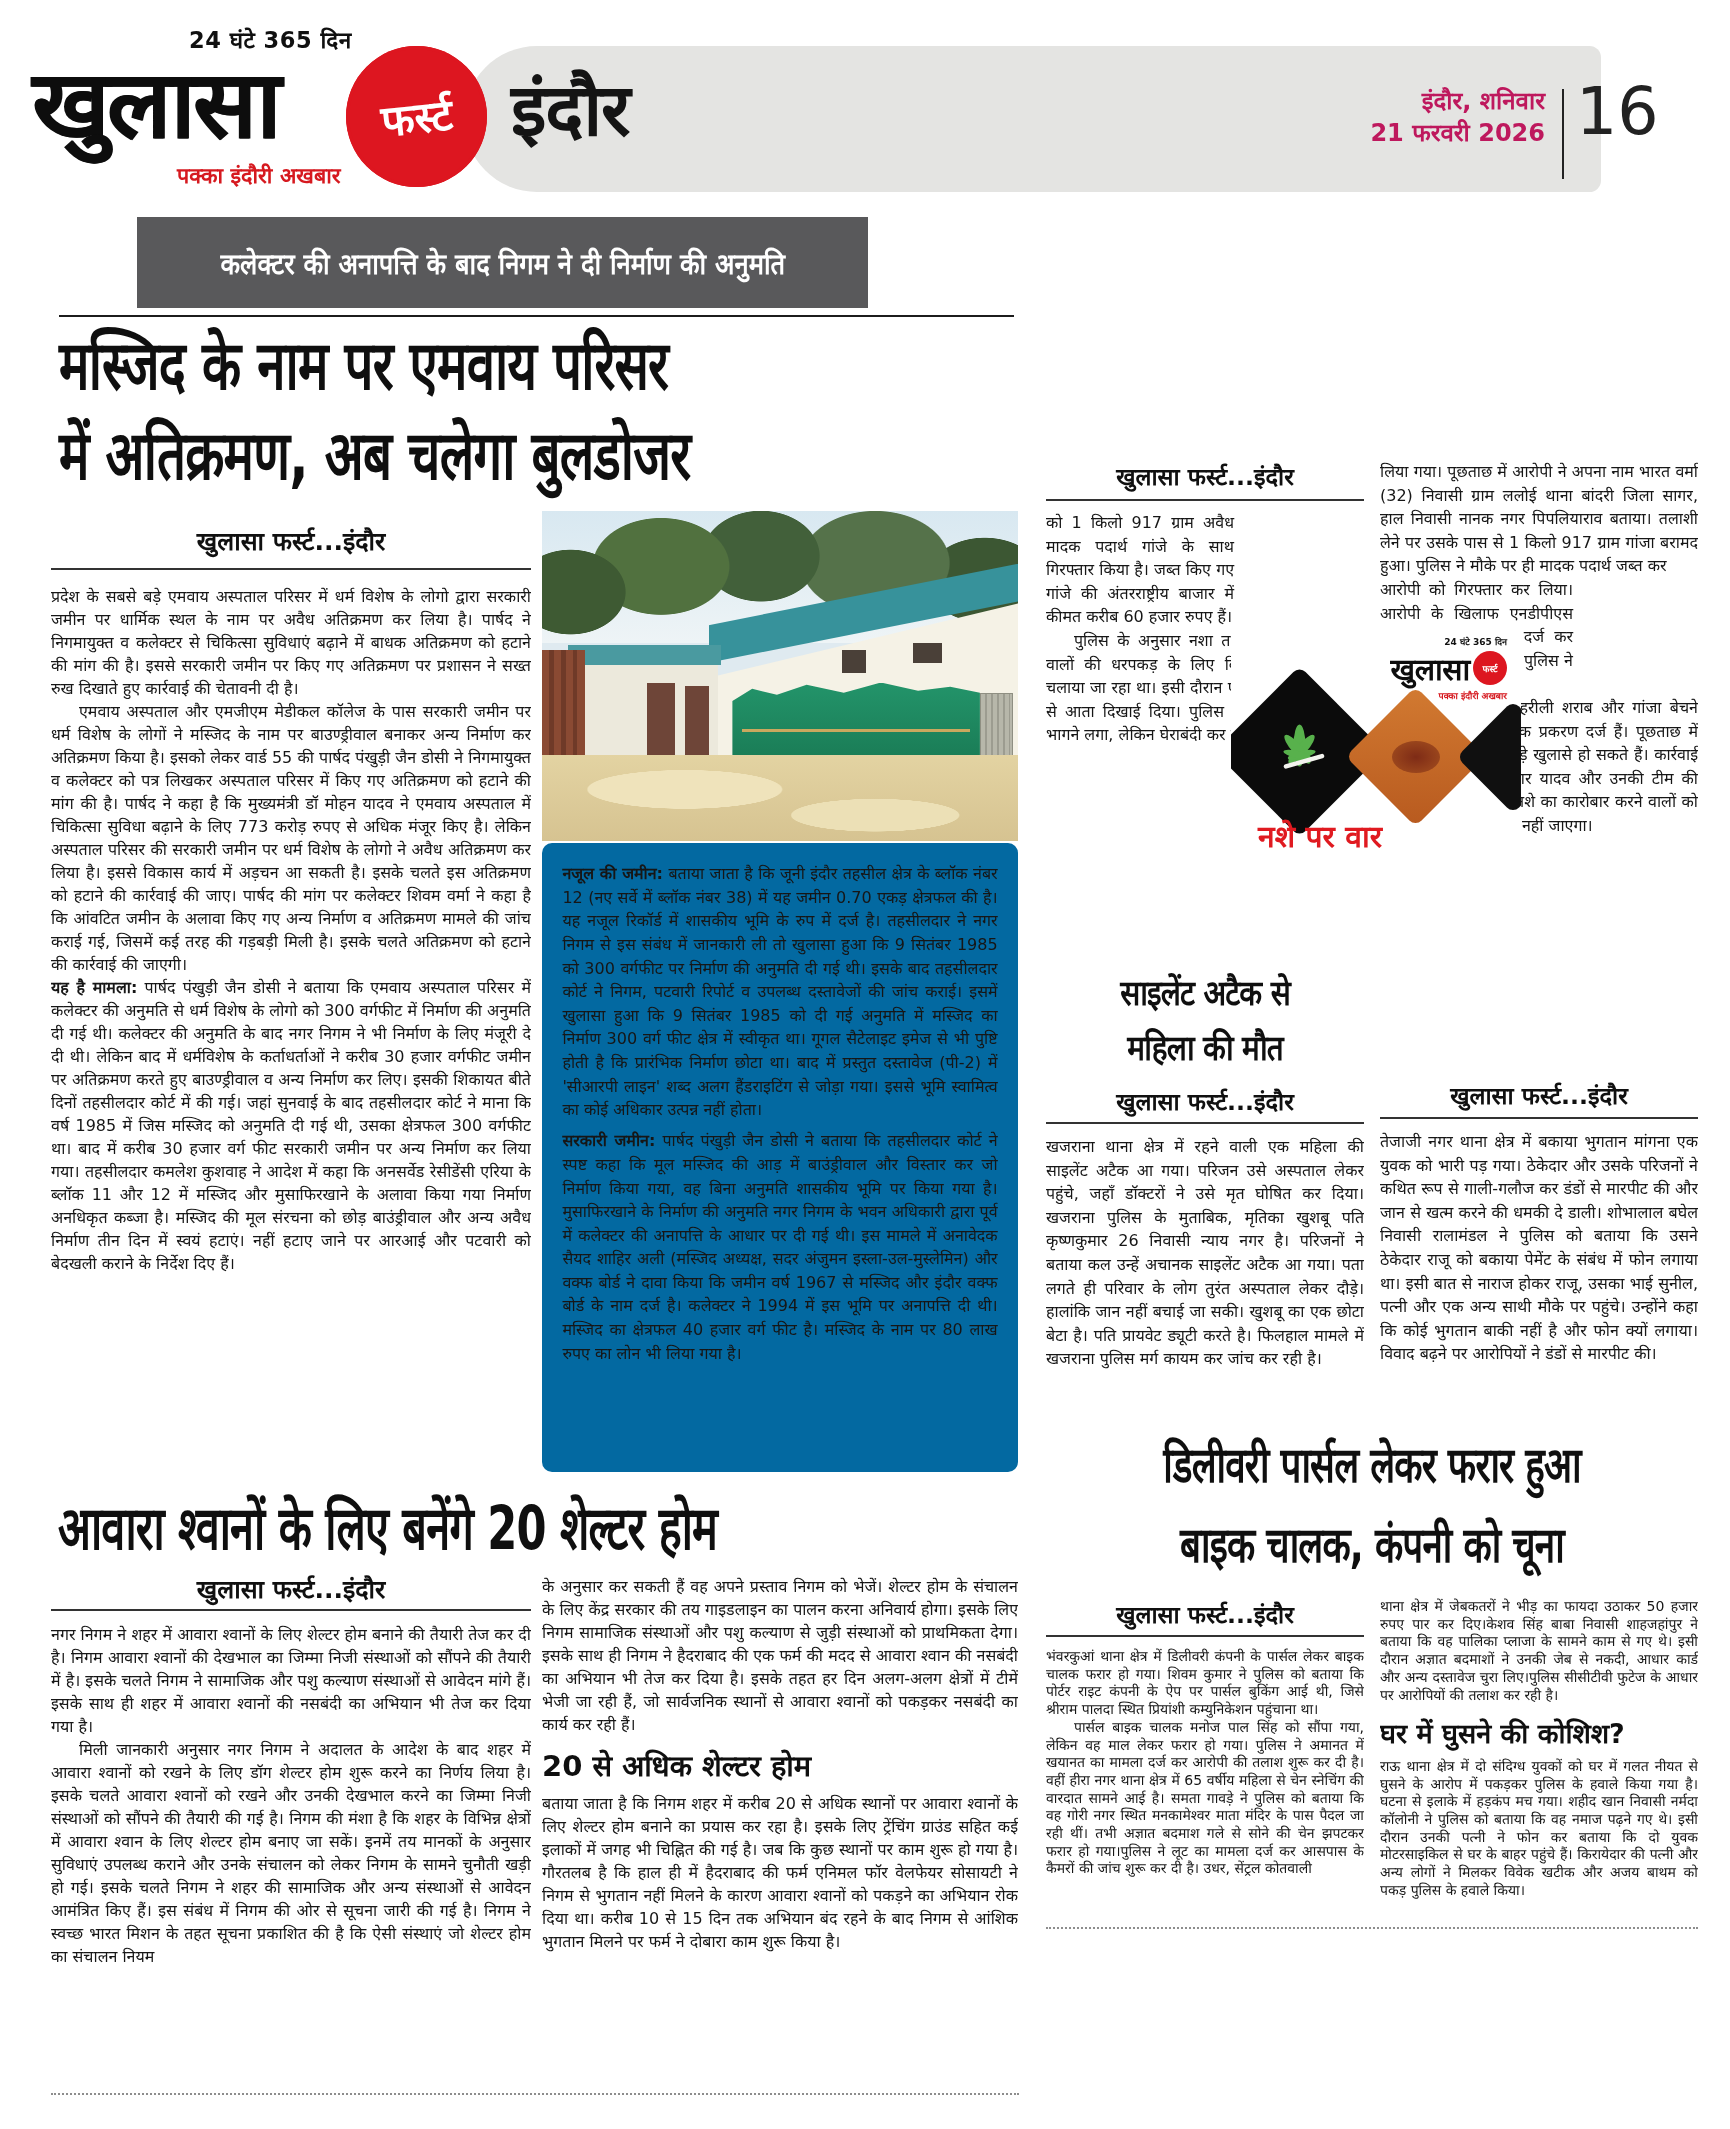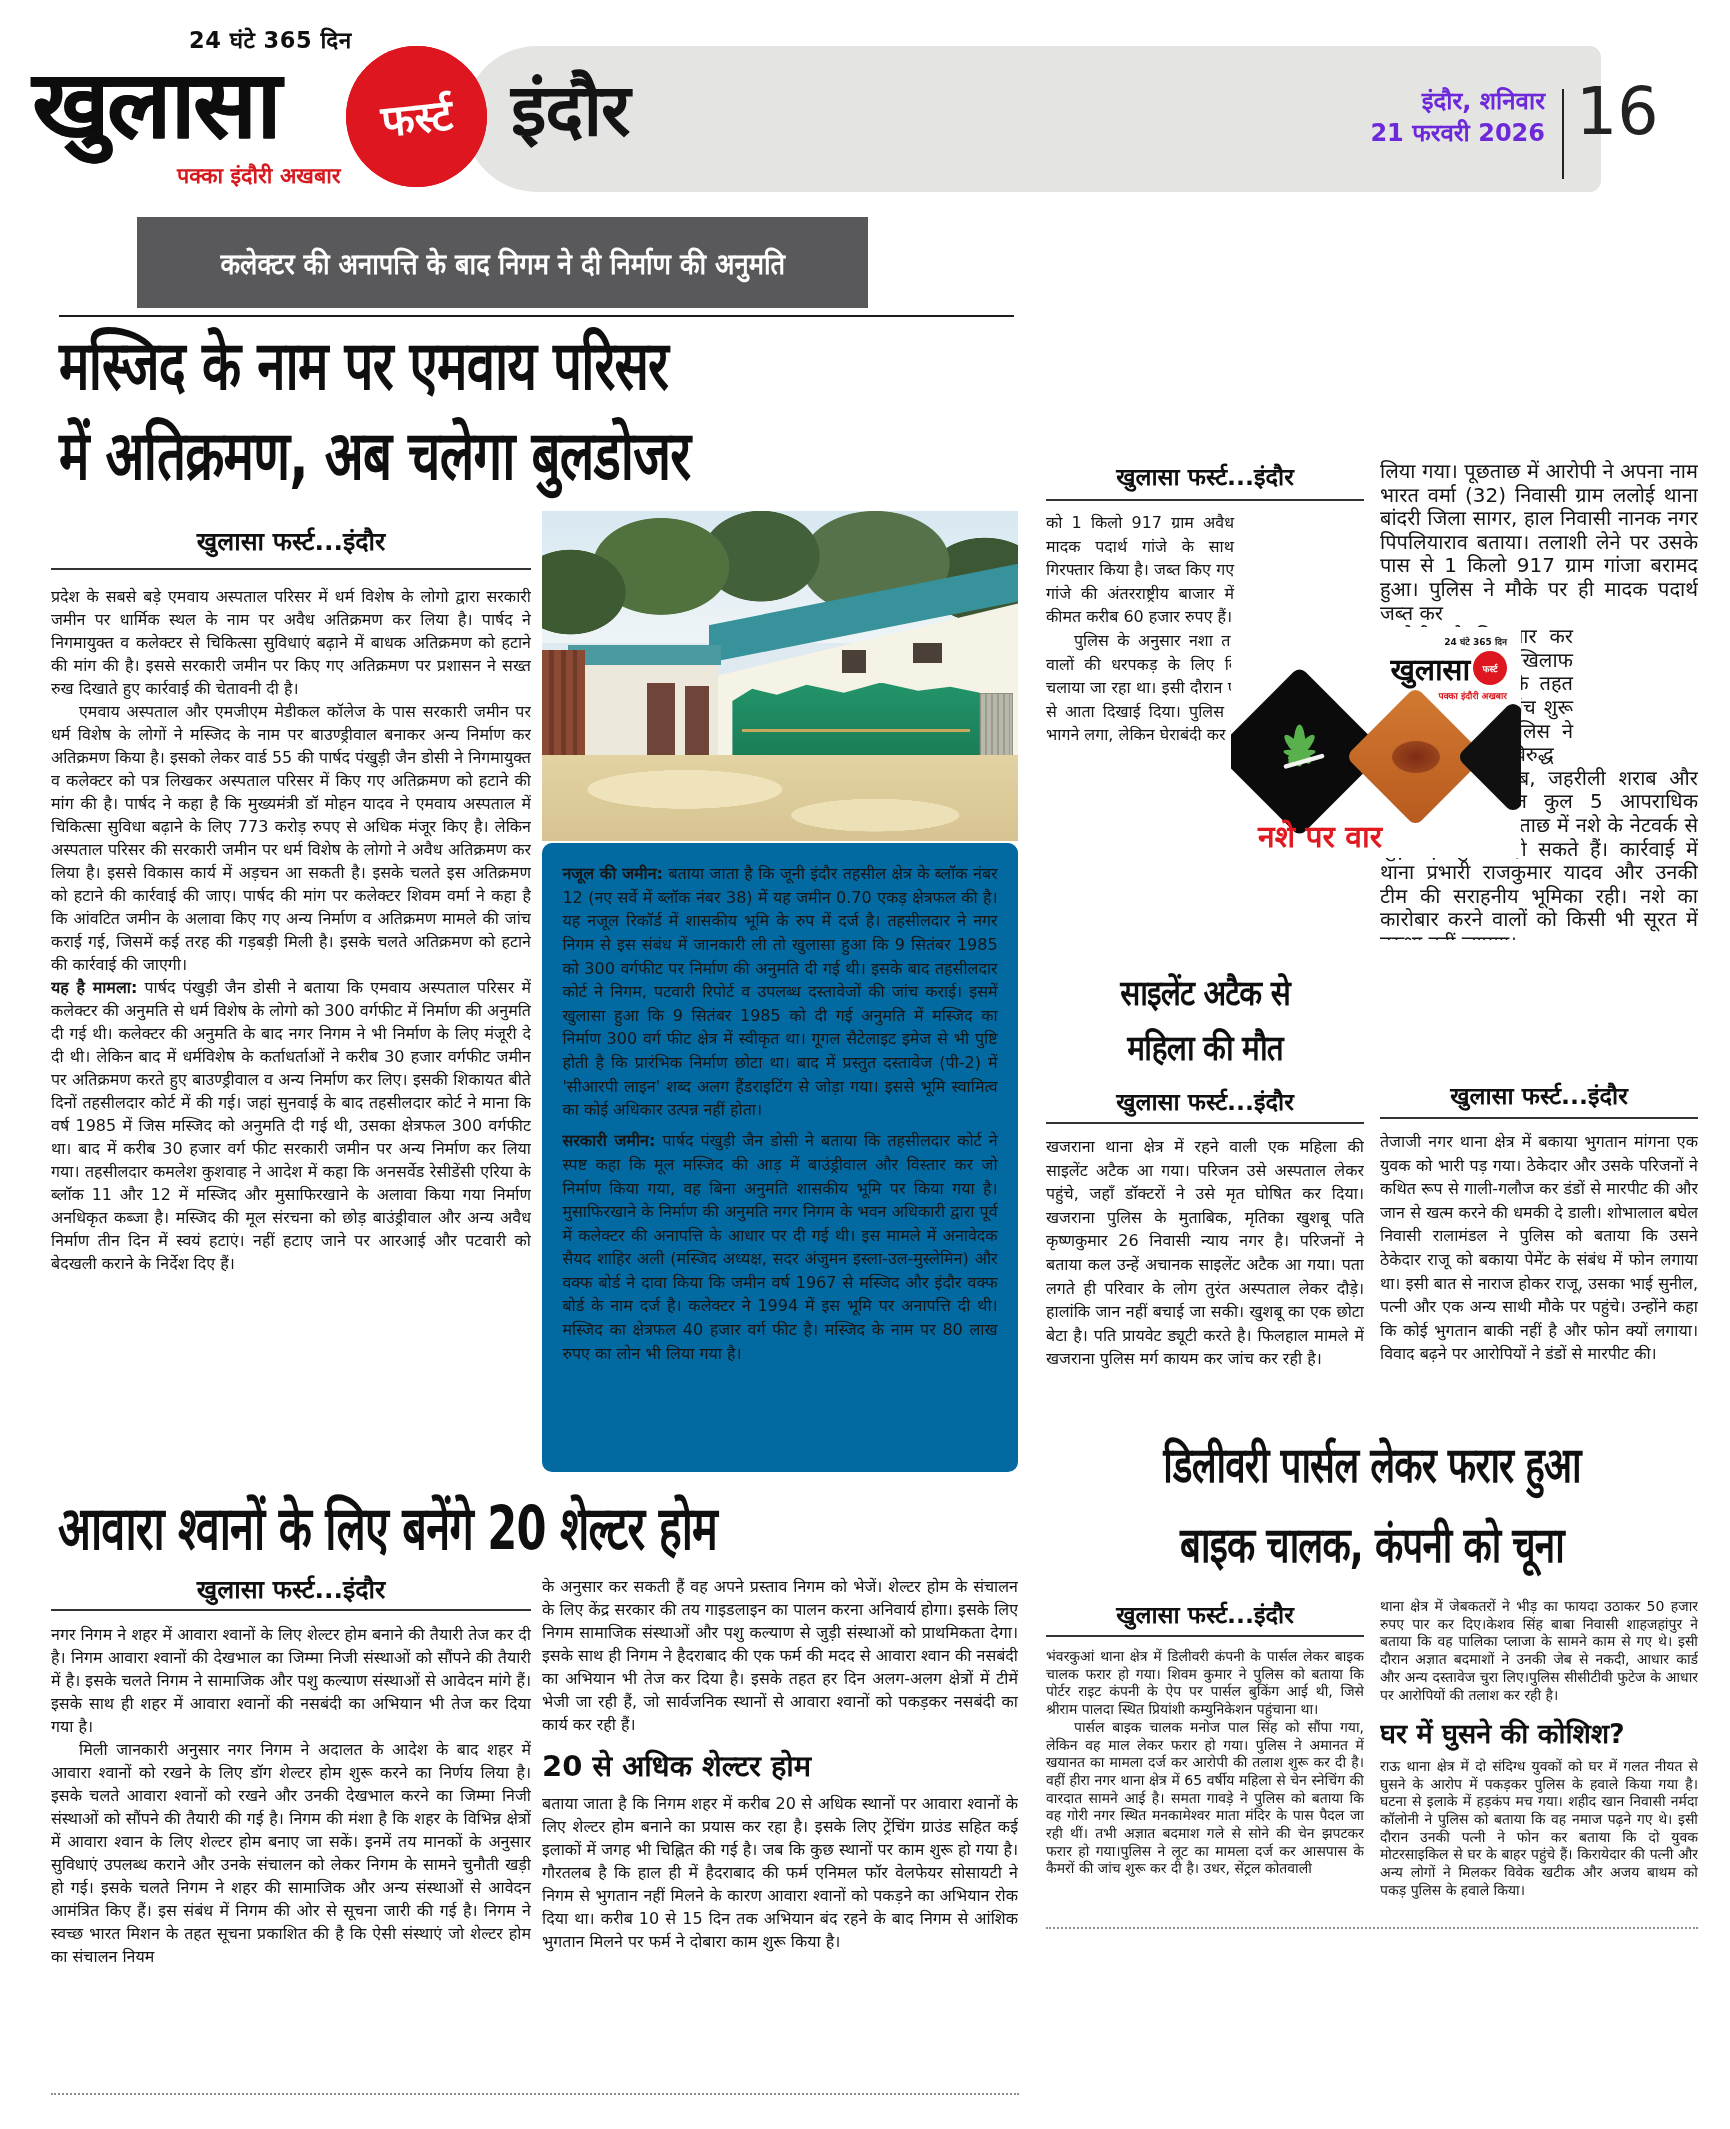--- a/index.html
+++ b/index.html
@@ -10,21 +10,21 @@
   
   .band{background:#e4e4e2;border-radius:75px 11.8px 11.8px 75px;}
   .mast-tagline{font-size:22.5px;font-weight:700;color:#101010;letter-spacing:0.5px;}
   .mast-title{font-size:94px;line-height:1;font-weight:900;color:#0d0d0d;letter-spacing:-2.1px;
               text-shadow:1.1px 0 currentColor;}
   .mast-sub{font-size:21.5px;font-weight:700;color:#d6191f;}
   .badge{border-radius:50%;background:#dd1620;display:flex;align-items:center;justify-content:center;
          box-shadow:0 0 0 3.2px #dd1620 inset;}
   .badge span{color:#ffffff;font-size:43px;font-weight:900;transform:rotate(-6deg);}
   .edition{font-size:72px;font-weight:900;color:#141414;letter-spacing:-1.1px;}
-  .dateline{font-size:24px;font-weight:700;text-align:right;line-height:32px;color:#6d28d9;}
+  .dateline{font-size:24px;font-weight:700;text-align:right;line-height:32px;color:#be185d;}
   .pagenum{font-size:65px;font-weight:500;color:#222;}
 
   
   .kickerbox{background:#59595b;color:#fff;display:flex;align-items:center;justify-content:center;}
   .kickerbox span{font-size:29px;font-weight:700;white-space:nowrap;transform:scaleX(.88);}
   .rule{background:#1c1c1c;}
   .thinrule{background:#333;}
   .dotted{border-top:2.7px dotted #8d8d8d;height:0;}
   .hl-line{white-space:nowrap;font-weight:800;color:#0f0f0f;letter-spacing:-1.1px;}
   .left-hl .hl-line{transform:scaleX(.75);transform-origin:0 50%;}
@@ -159,21 +159,21 @@
 
 
   <div class="abs byline" style="left:1046px;top:460px;width:318px;font-size:23.6px;">खुलासा फर्स्ट...इंदौर</div>
   <div class="abs thinrule" style="left:1046px;top:499px;width:318px;height:1.6px;"></div>
 
   <div class="abs body" style="left:1046px;top:511px;width:318px;height:429px;font-size:16px;line-height:23.6px;">
     <p class="narrowL">को 1 किलो 917 ग्राम अवैध मादक पदार्थ गांजे के साथ गिरफ्तार किया है। जब्त किए गए गांजे की अंतरराष्ट्रीय बाजार में कीमत करीब 60 हजार रुपए हैं।</p>
     <p class="ind">पुलिस के अनुसार नशा तस्करों और सेवन करने वालों की धरपकड़ के लिए विशेष चेकिंग अभियान चलाया जा रहा था। इसी दौरान एक संदिग्ध युवक स्कूटी से आता दिखाई दिया। पुलिस टीम को देखते ही वह भागने लगा, लेकिन घेराबंदी कर उसे दबोच</p>
   </div>
 
-  <div class="abs body" style="left:1380px;top:460px;width:318px;height:480px;font-size:20px;line-height:23.6px;">
+  <div class="abs body" style="left:1380px;top:460px;width:318px;height:480px;font-size:16px;line-height:23.6px;">
     <p>लिया गया। पूछताछ में आरोपी ने अपना नाम भारत वर्मा (32) निवासी ग्राम ललोई थाना बांदरी जिला सागर, हाल निवासी नानक नगर पिपलियाराव बताया। तलाशी लेने पर उसके पास से 1 किलो 917 ग्राम गांजा बरामद हुआ। पुलिस ने मौके पर ही मादक पदार्थ जब्त कर</p>
     <p class="narrowR">आरोपी को गिरफ्तार कर लिया। आरोपी के खिलाफ एनडीपीएस एक्ट के तहत प्रकरण दर्ज कर जांच शुरू कर दी गई है। पुलिस ने बताया आरोपी के विरुद्ध</p>
     <p>पूर्व में अवैध शराब, जहरीली शराब और गांजा बेचने सहित कुल 5 आपराधिक प्रकरण दर्ज हैं। पूछताछ में नशे के नेटवर्क से जुड़े बड़े खुलासे हो सकते हैं। कार्रवाई में थाना प्रभारी राजकुमार यादव और उनकी टीम की सराहनीय भूमिका रही। नशे का कारोबार करने वालों को किसी भी सूरत में बख्शा नहीं जाएगा।</p>
   </div>
 
   <div class="abs inset" style="left:1231px;top:627px;width:290px;height:231px;background:#fff;">
     <div class="mini-logo">
       <div class="mini-tag">24 घंटे 365 दिन</div>
       <div class="mini-row">
         <span class="mini-title">खुलासा</span>

